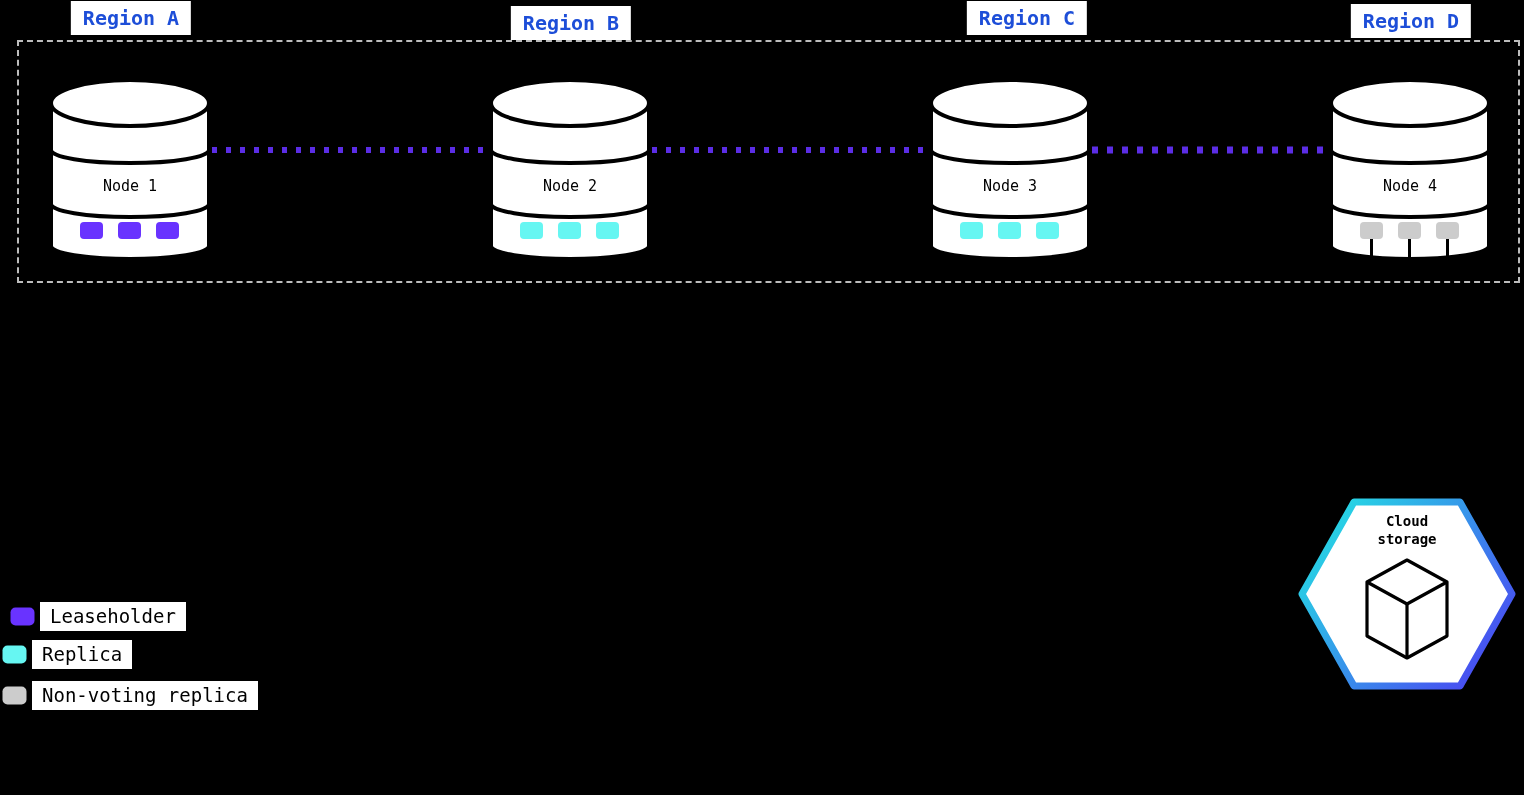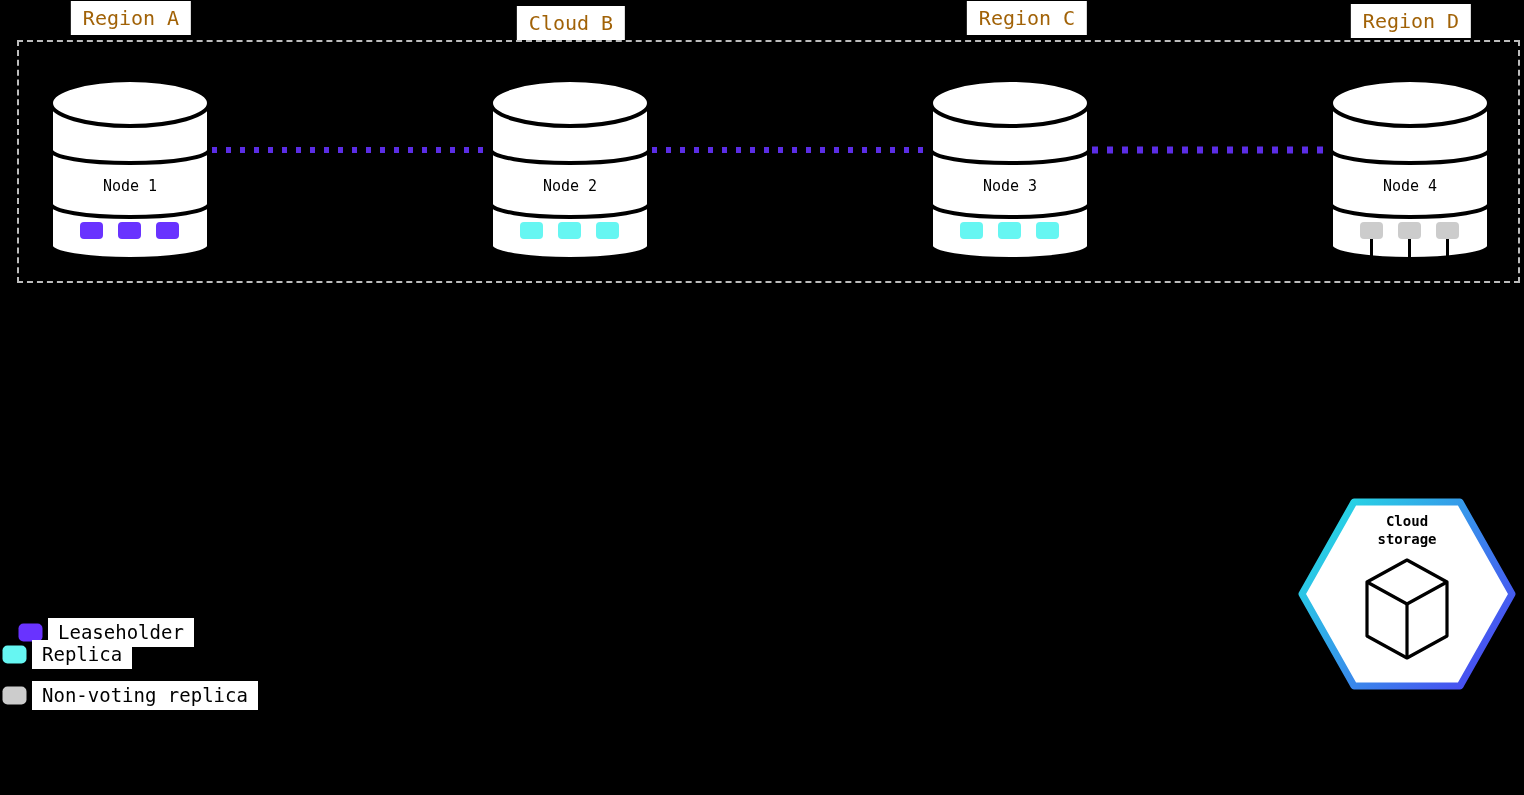--- a/index.html
+++ b/index.html
@@ -7,22 +7,22 @@
     width: 1524px; height: 795px;
     background: #000000;
     position: relative;
     overflow: hidden;
     font-family: "DejaVu Sans Mono", "Liberation Mono", monospace;
   }
   .region-chip {
     position: absolute;
     transform: translateX(-50%);
     background: #ffffff;
-    color: #a16207;
-    font-weight: 400;
+    color: #1d4ed8;
+    font-weight: 700;
     font-size: 20px;
     line-height: 1;
     padding: 7px 12px;
     white-space: nowrap;
   }
   .boundary {
     position: absolute;
     left: 17px; top: 40px;
     width: 1499px; height: 239px;
     border: 2px dashed #bdbdbd;
@@ -46,21 +46,21 @@
   .hex-label {
     font-size: 14px; font-weight: 700; fill: #000000; text-anchor: middle;
     font-family: "DejaVu Sans Mono", "Liberation Mono", monospace;
   }
   .cube { stroke: #000000; stroke-width: 3.2; fill: none; stroke-linejoin: round; }
 </style>
 </head>
 <body>
 
 <div class="region-chip" style="left:131px; top:1px;">Region A</div>
-<div class="region-chip" style="left:571px; top:6px;">Cloud B</div>
+<div class="region-chip" style="left:571px; top:6px;">Region B</div>
 <div class="region-chip" style="left:1011px; top:1px;margin-left:16px;">Region C</div>
 <div class="region-chip" style="left:1411px; top:4px;">Region D</div>
 
 <div class="boundary"></div>
 
 <svg class="connector" style="left:212px;" width="276" height="10">
   <line x1="0" y1="5" x2="276" y2="5" stroke-width="6" stroke-dasharray="5 9" stroke="#5B2DE5"></line>
 </svg>
 <svg class="connector" style="left:652px;" width="276" height="10">
   <line x1="0" y1="5" x2="276" y2="5" stroke-width="6" stroke-dasharray="5 9" stroke="#5B2DE5"></line>
@@ -126,21 +126,21 @@
   <polygon points="4,100 56,8 162,8 214,100 162,192 56,192" fill="#ffffff" stroke="url(#hexgrad)" stroke-width="7" stroke-linejoin="round"></polygon>
   <text class="hex-label" x="109" y="32">Cloud</text>
   <text class="hex-label" x="109" y="50">storage</text>
   <g>
     <path class="cube" d="M109,66 L69,88 L69,142 L109,164 L149,142 L149,88 Z"></path>
     <path class="cube" d="M69,88 L109,110 L149,88"></path>
     <path class="cube" d="M109,110 L109,164"></path>
   </g>
 </svg>
 
-<div class="legend-row" style="left:18px; top:602px;margin-top:16px;">
+<div class="legend-row" style="left:10px; top:602px;">
   <svg width="25" height="19">
     <rect x="0.5" y="0.5" width="24" height="18" rx="5" fill="#6933FF"></rect>
   </svg>
   <span class="legend-chip">Leaseholder</span>
 </div>
 <div class="legend-row" style="left:2px; top:640px;text-align:center;">
   <svg width="25" height="19">
     <rect x="0.5" y="0.5" width="24" height="18" rx="5" fill="#66F6F2"></rect>
   </svg>
   <span class="legend-chip">Replica</span>

